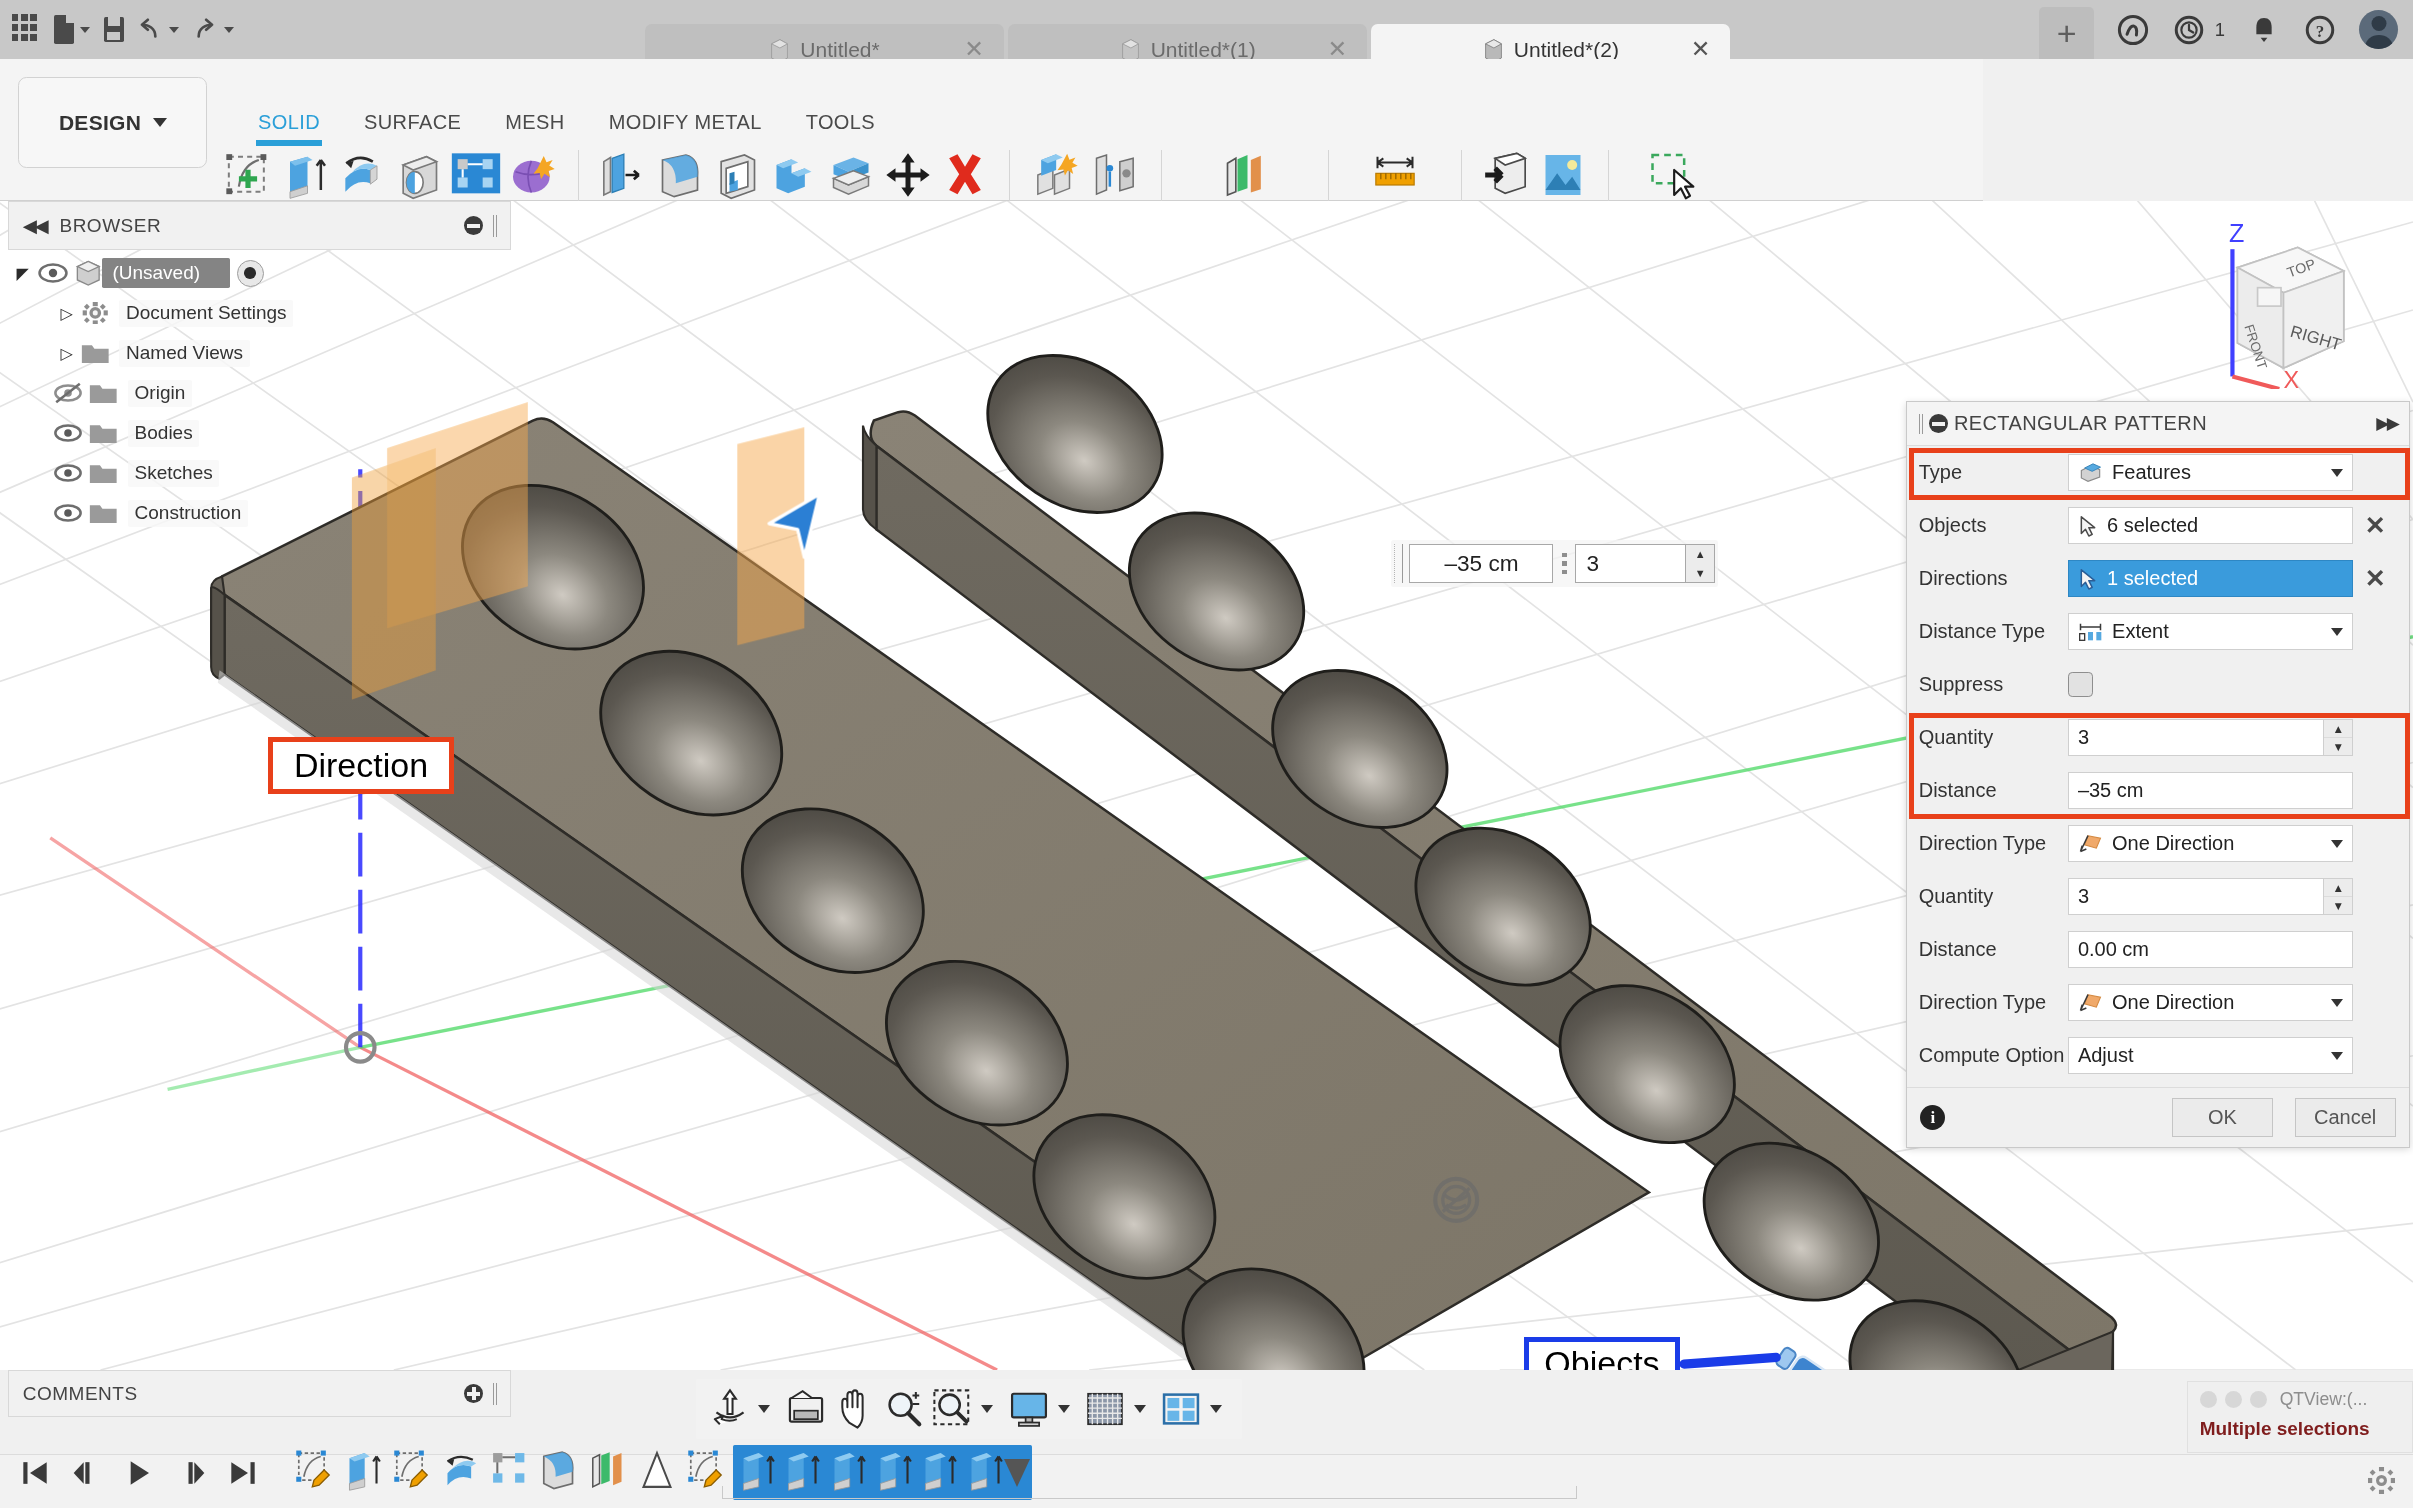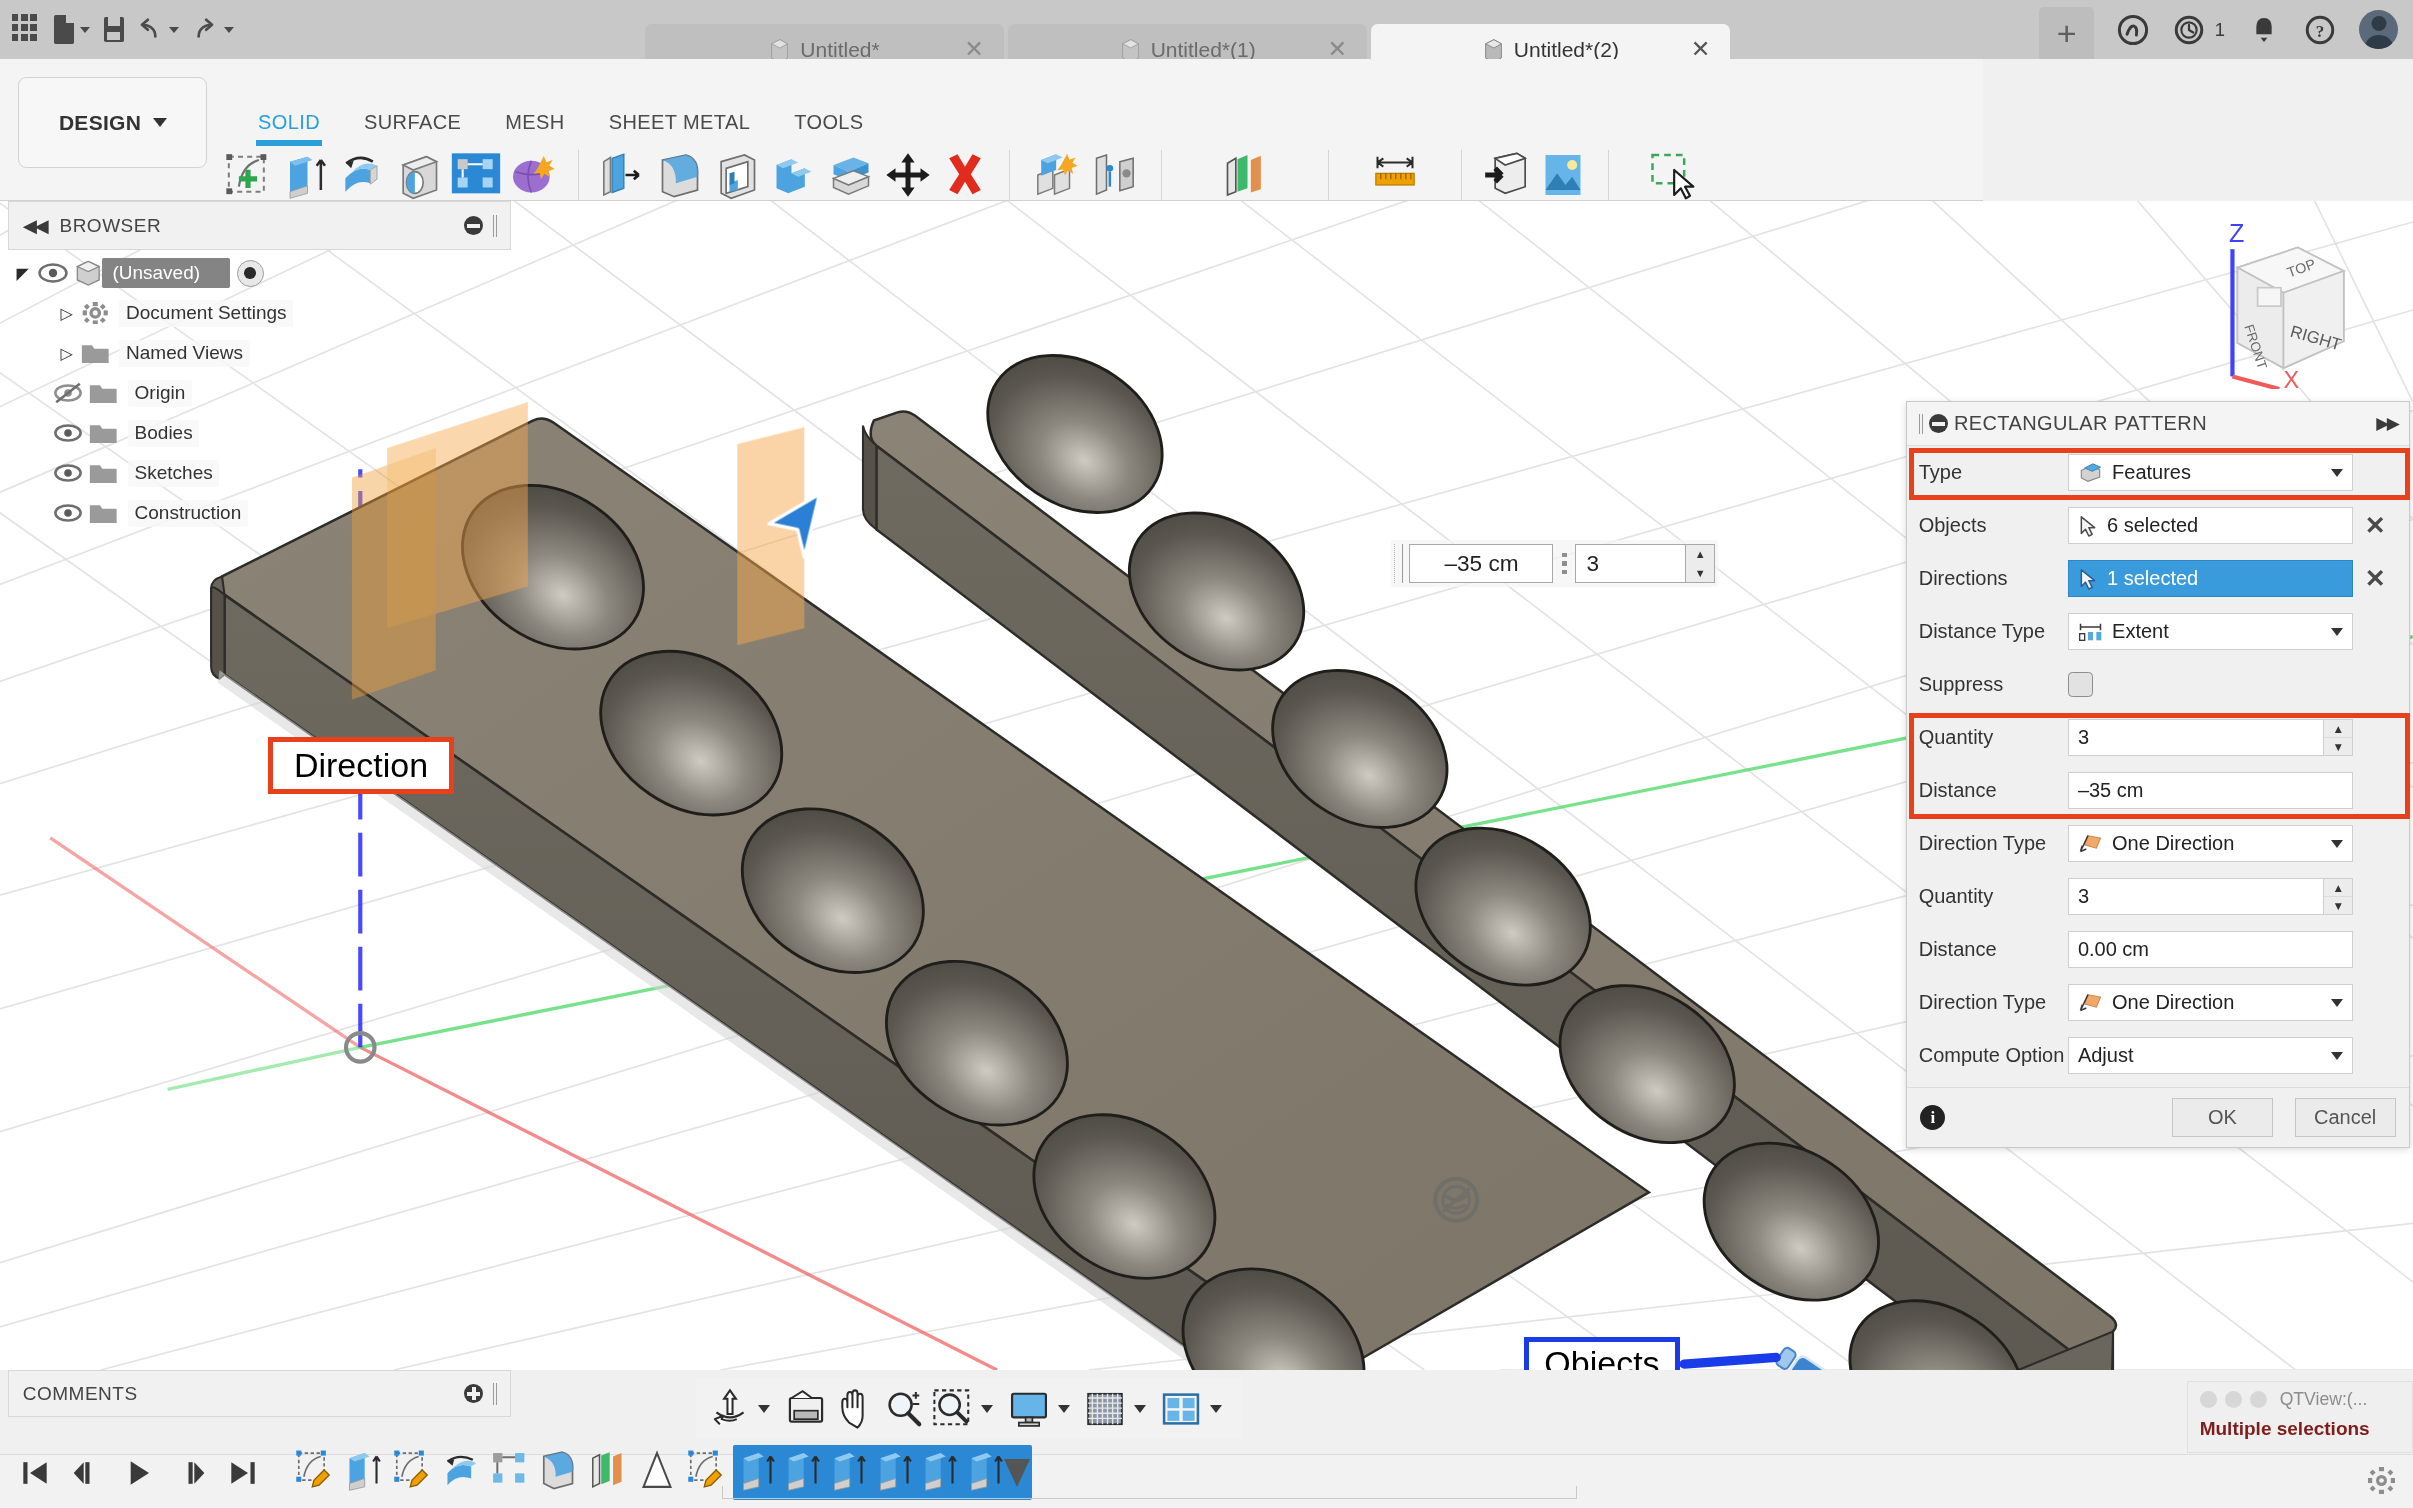--- a/index.html
+++ b/index.html
@@ -343,21 +343,21 @@
   <div class="ribbon">
     <div class="design-btn">
       <span>DESIGN</span>
       <span class="caret"></span>
     </div>
 
     <div class="ws-tabs">
       <div class="ws-tab active">SOLID</div>
       <div class="ws-tab">SURFACE</div>
       <div class="ws-tab">MESH</div>
-      <div class="ws-tab">SHEET METAL</div>
+      <div class="ws-tab">MODIFY METAL</div>
       <div class="ws-tab">TOOLS</div>
     </div>
 
     <div class="panel-row">
 
       <div class="panel">
         <div class="icons">
           <svg class="ric" viewBox="0 0 62 66">
             <rect x="8" y="8" width="42" height="42" fill="none" stroke="#7d7d7d" stroke-width="2.4" stroke-dasharray="6 5"></rect>
             <rect x="5" y="5" width="7" height="7" fill="#5a5a5a"></rect>

